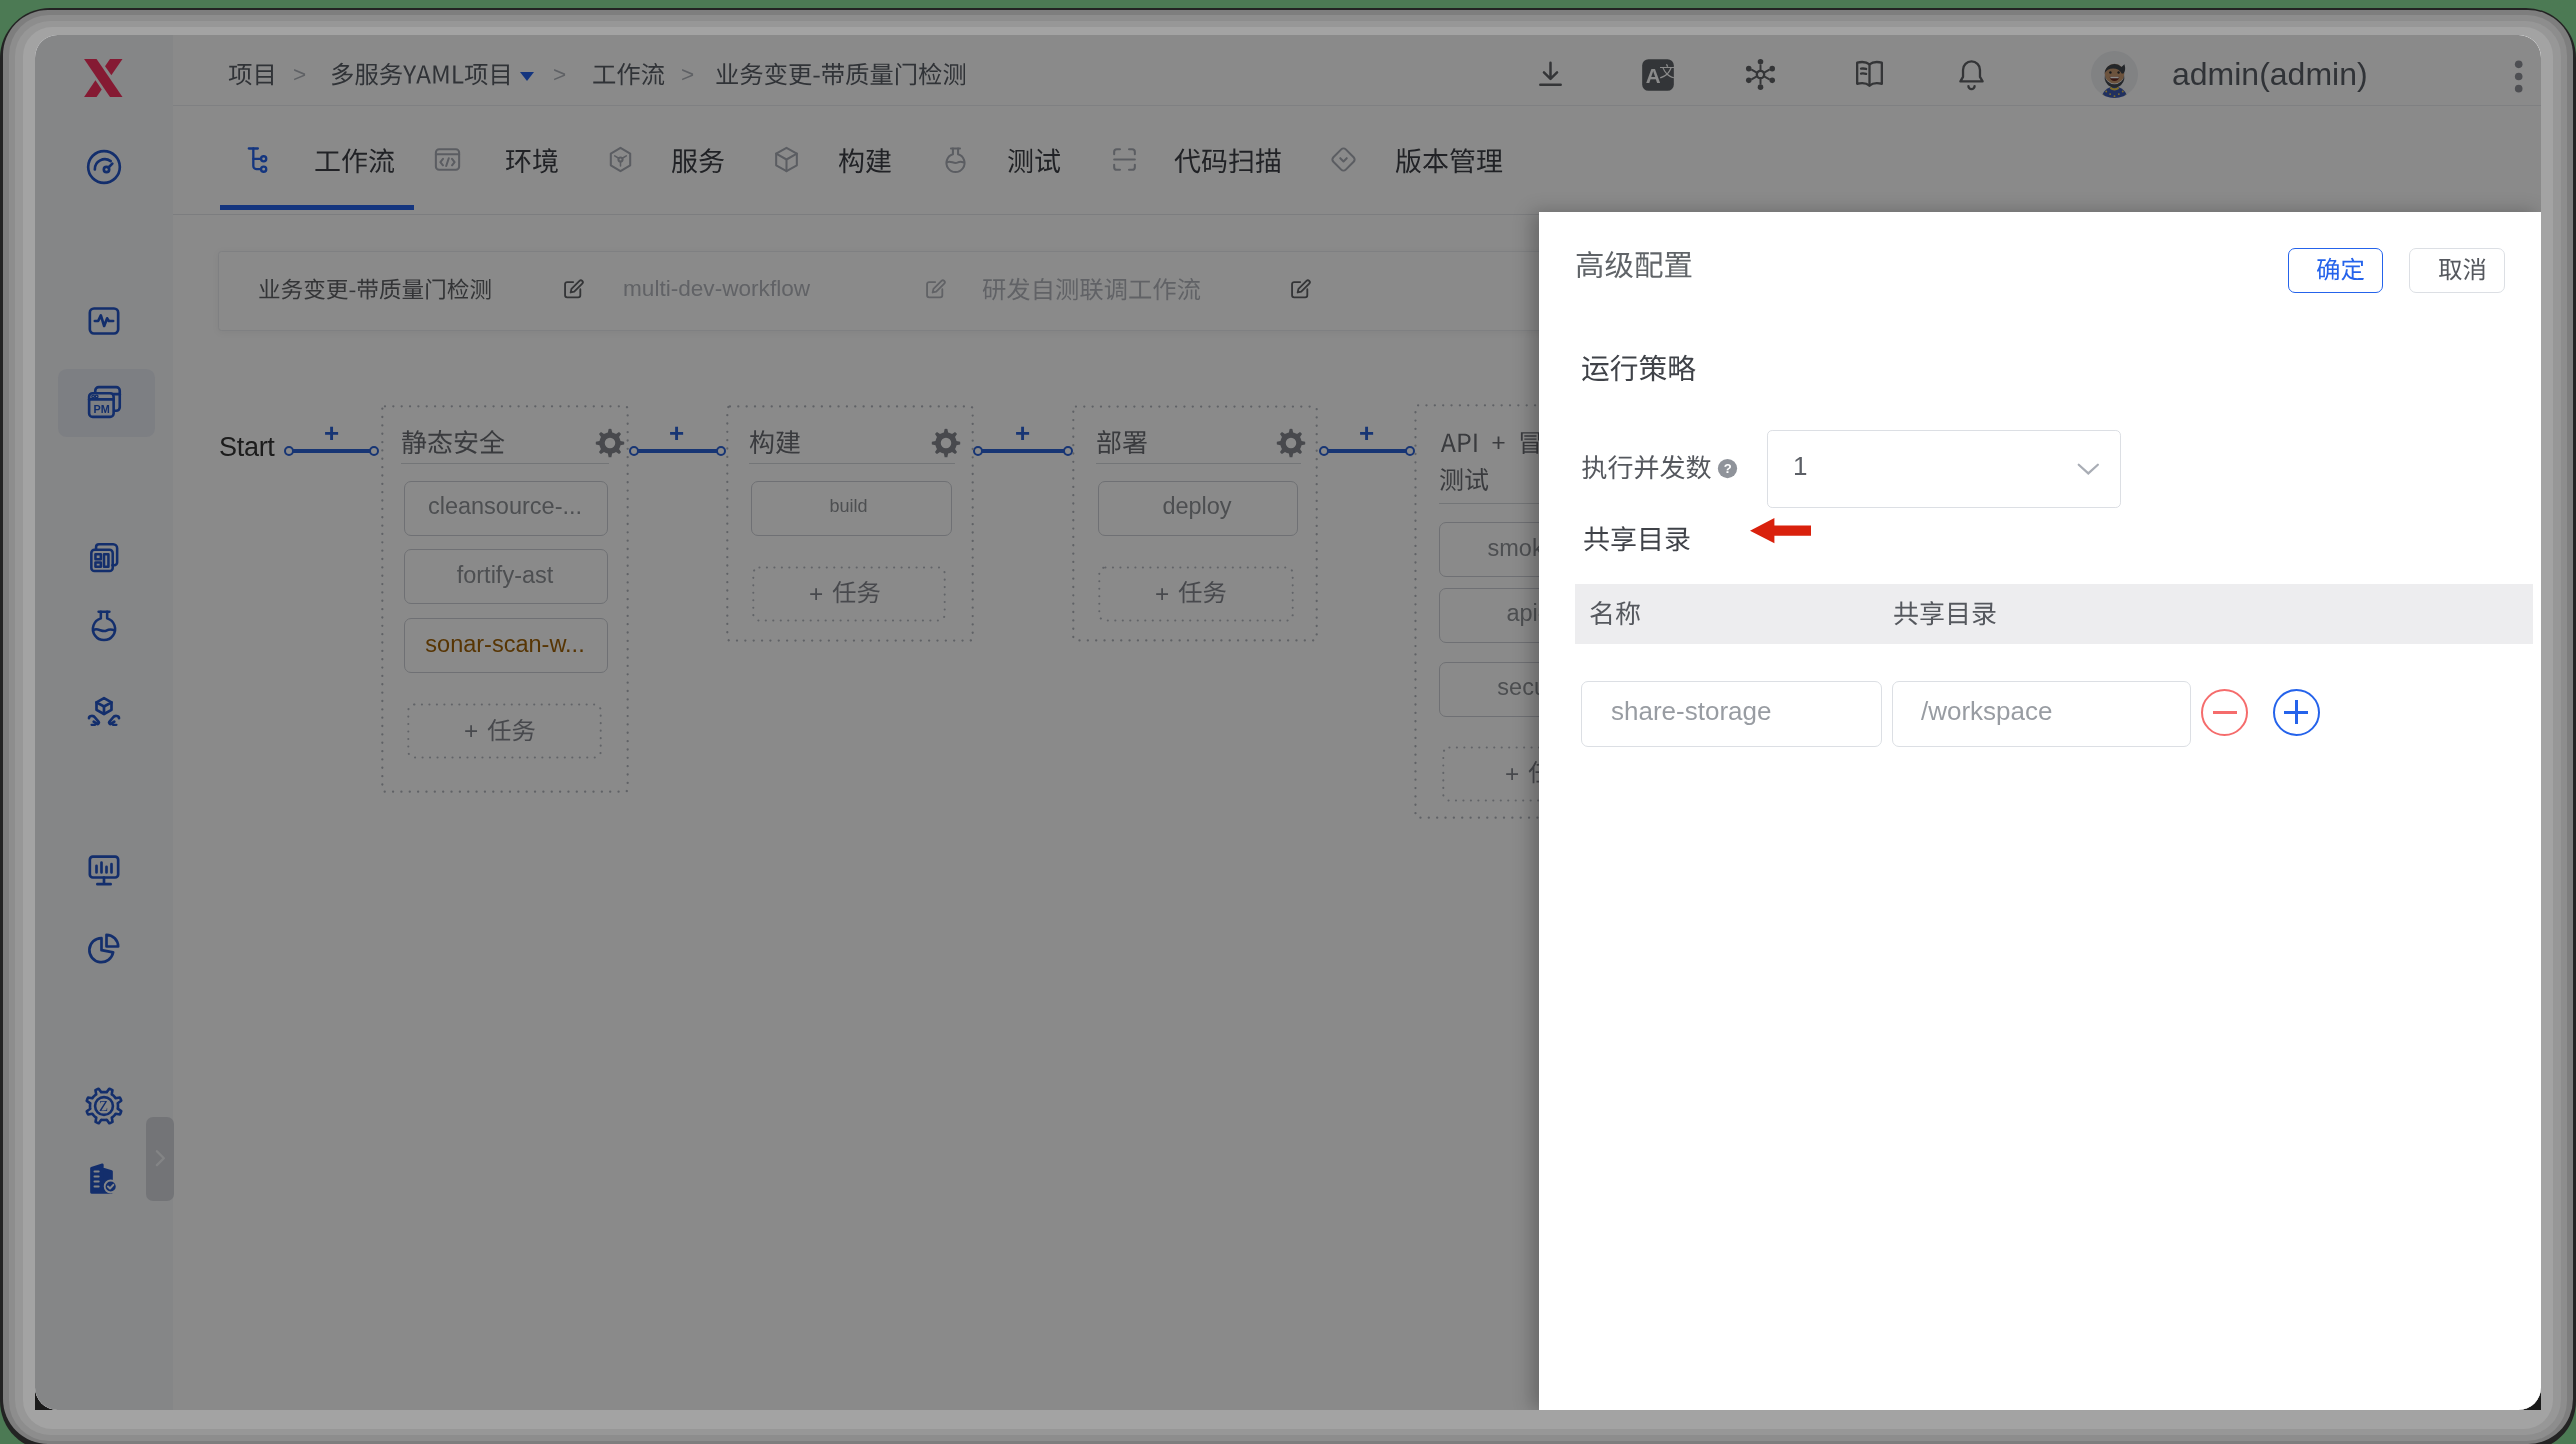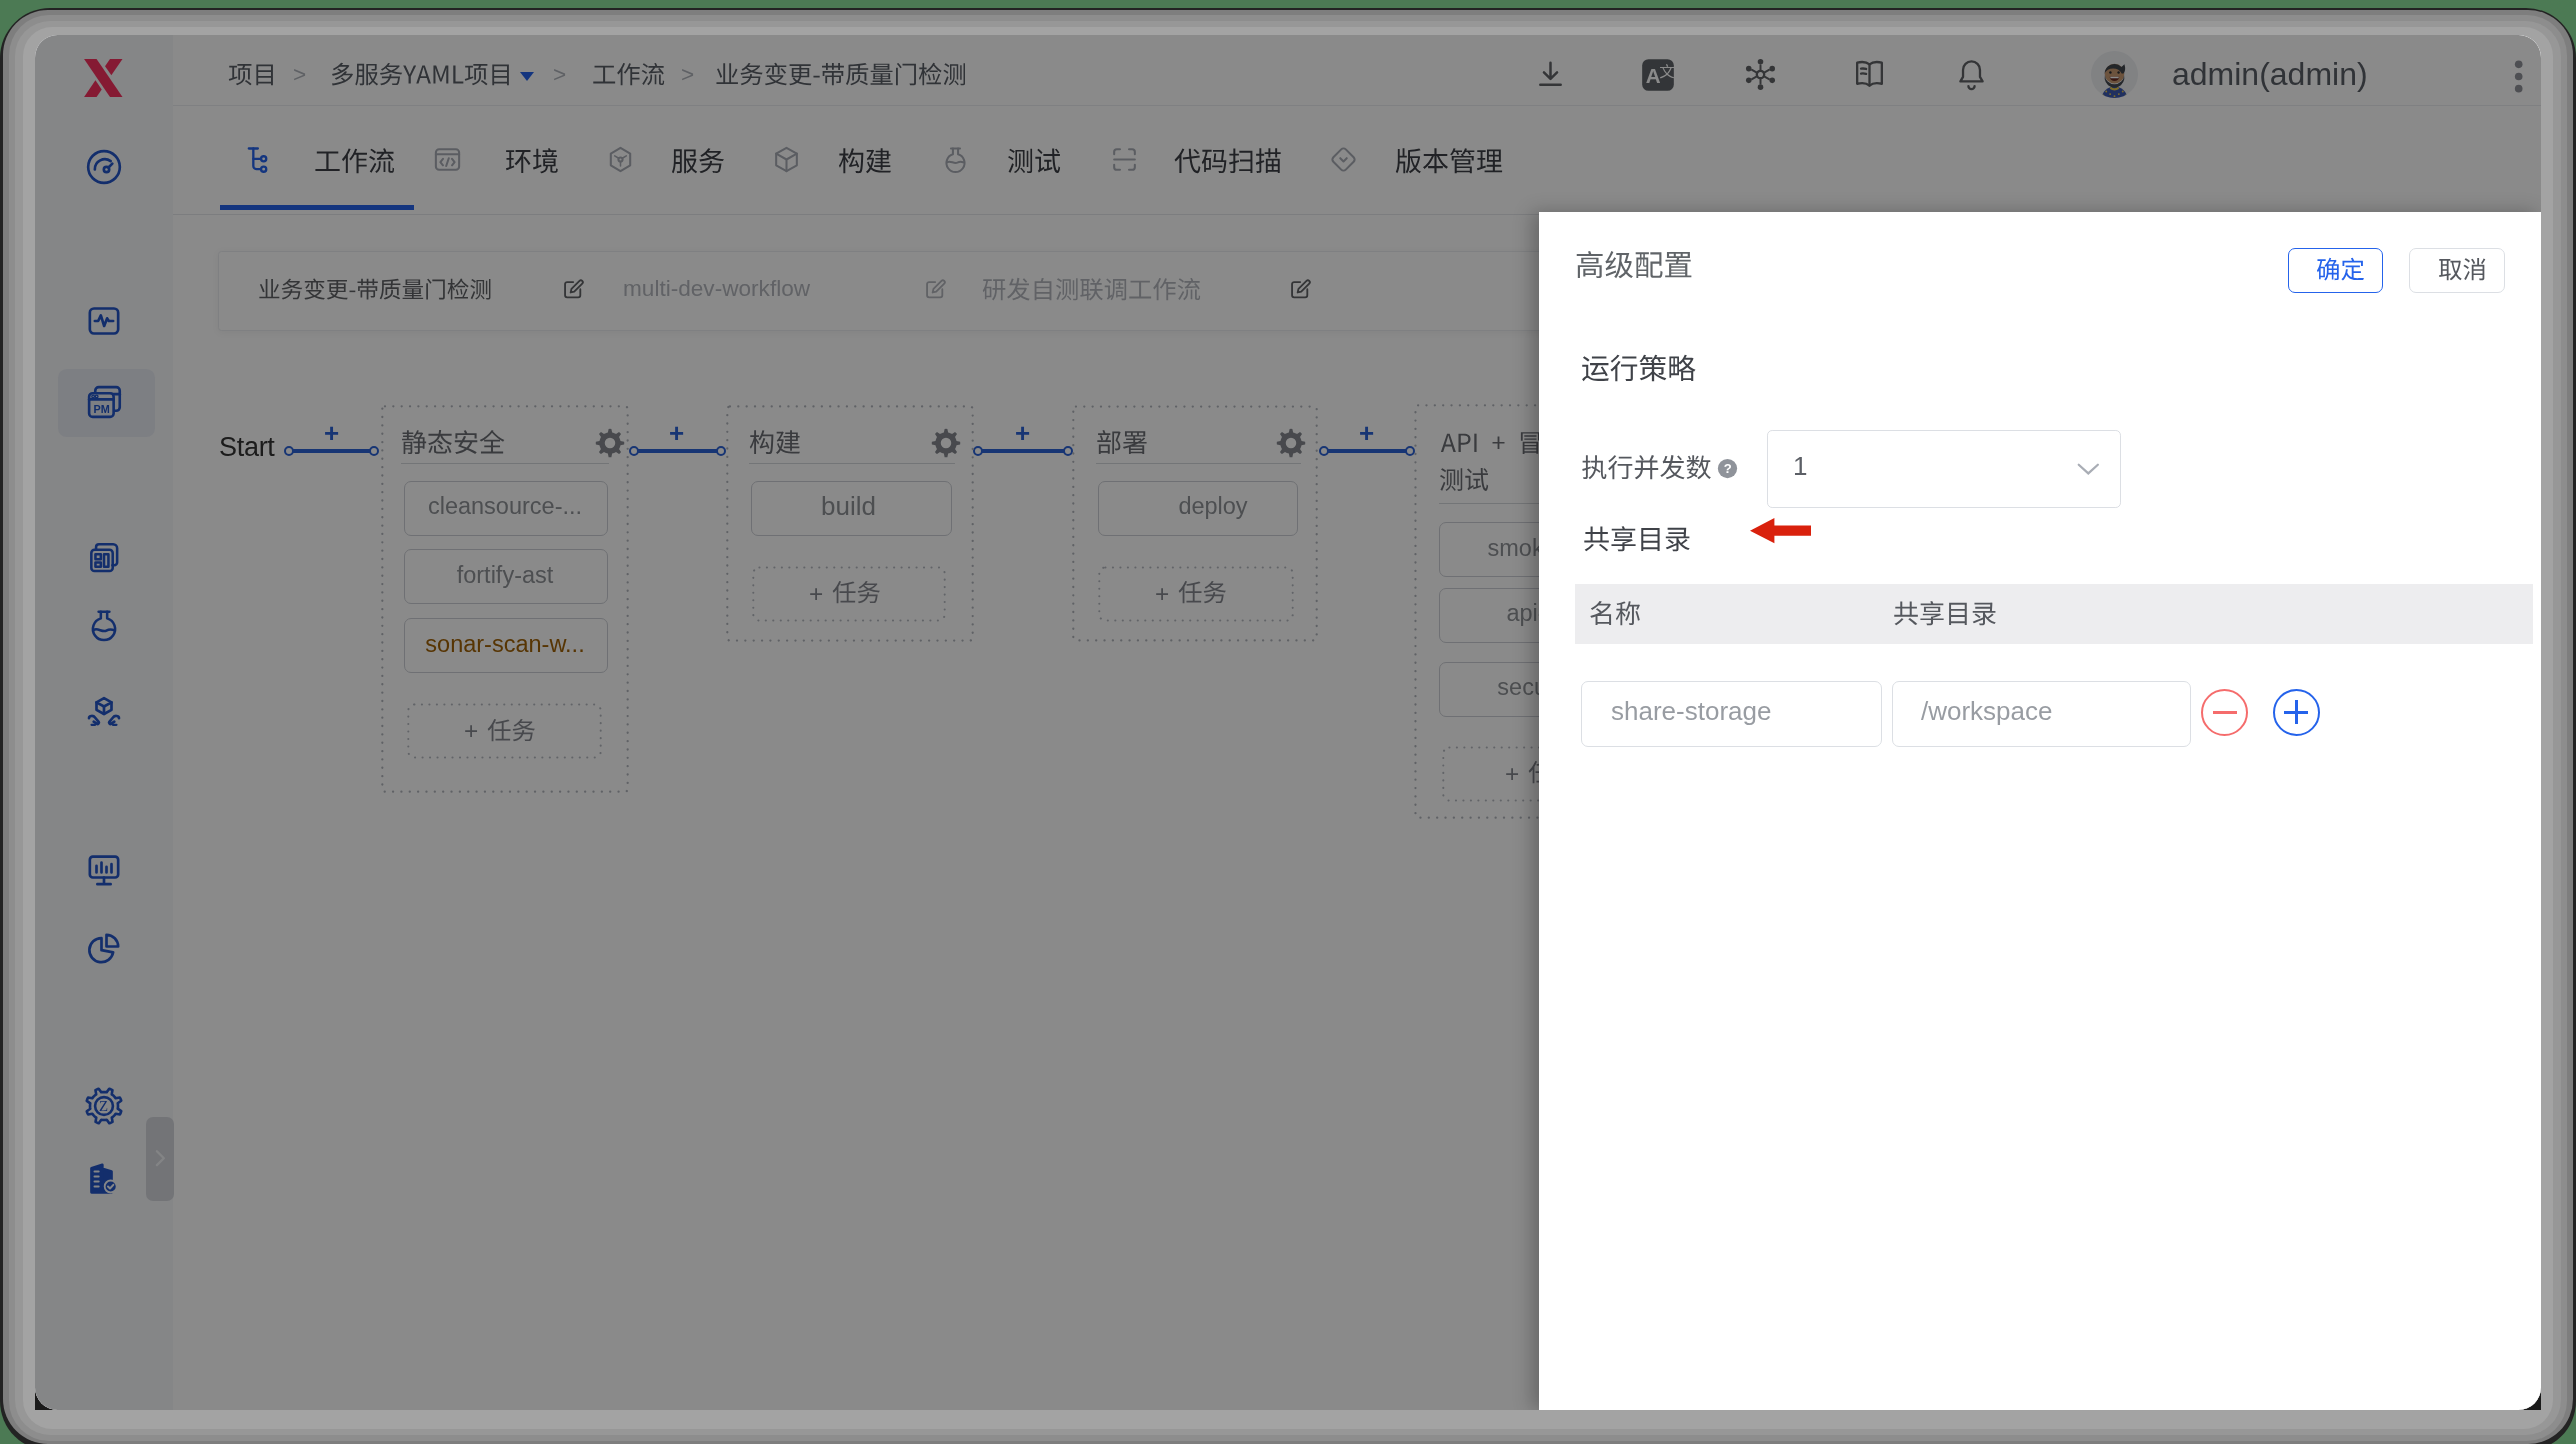--- a/index.html
+++ b/index.html
@@ -456,21 +456,21 @@
       <g fill="#6b6e74" transform="translate(0,30.0) scale(0.03,-0.03)">
         <use href="#u6784" x="0"></use>
         <use href="#u5efa" x="1000"></use>
       </g>
     </svg>
     <svg style="position:absolute;left:896px;top:393px" width="30" height="30" viewBox="0 0 24 24" fill="none" stroke="#2356c8" stroke-width="0" stroke-linecap="round" stroke-linejoin="round">
       <path d="M23.4 12.0 L23.3 13.1 L20.4 13.7 L20.2 14.5 L19.9 15.3 L19.6 16.1 L19.2 16.8 L20.8 19.2 L20.1 20.1 L19.2 20.8 L16.8 19.2 L16.1 19.6 L15.3 19.9 L14.5 20.2 L13.7 20.4 L13.1 23.3 L12.0 23.4 L10.9 23.3 L10.3 20.4 L9.5 20.2 L8.7 19.9 L7.9 19.6 L7.2 19.2 L4.8 20.8 L3.9 20.1 L3.2 19.2 L4.8 16.8 L4.4 16.1 L4.1 15.3 L3.8 14.5 L3.6 13.7 L0.7 13.1 L0.6 12.0 L0.7 10.9 L3.6 10.3 L3.8 9.5 L4.1 8.7 L4.4 7.9 L4.8 7.2 L3.2 4.8 L3.9 3.9 L4.8 3.2 L7.2 4.8 L7.9 4.4 L8.7 4.1 L9.5 3.8 L10.3 3.6 L10.9 0.7 L12.0 0.6 L13.1 0.7 L13.7 3.6 L14.5 3.8 L15.3 4.1 L16.1 4.4 L16.8 4.8 L19.2 3.2 L20.1 3.9 L20.8 4.8 L19.2 7.2 L19.6 7.9 L19.9 8.7 L20.2 9.5 L20.4 10.3 L23.3 10.9Z M16.2 12 A4.2 4.2 0 1 0 7.8 12 A4.2 4.2 0 1 0 16.2 12Z" fill="#85888f" fill-rule="evenodd" stroke="none"></path>
     </svg>
     <div style="position:absolute;left:714px;top:428px;width:206px;height:1.3px;background:#d5d8dd;"></div>
     <div style="position:absolute;left:716px;top:446px;width:199px;height:53px;border:1.3px solid #cdd0d6;border-radius:7px;"></div>
-    <div style="position:absolute;left:0px;top:454px;font-family:'Liberation Sans',sans-serif;font-size:26px;color:#8f9297;font-weight:400;letter-spacing:0px;line-height:35px;white-space:pre;left:716px;width:195px;text-align:center;">build</div>
+    <div style="position:absolute;left:0px;top:454px;font-family:'Liberation Sans',sans-serif;font-size:18px;color:#8f9297;font-weight:400;letter-spacing:0px;line-height:35px;white-space:pre;left:716px;width:195px;text-align:center;">build</div>
     <svg style="position:absolute;left:717px;top:531px" width="194" height="56" viewBox="0 0 223 64">
       <rect x="1.5" y="1.5" width="220" height="61" rx="7" fill="none" stroke="#b6bac1" stroke-width="2.4" stroke-dasharray="0.1 8.5" stroke-linecap="round"></rect>
     </svg>
     <div style="position:absolute;left:774px;top:540px;font-family:'Liberation Sans',sans-serif;font-size:24.4px;color:#85888f;font-weight:400;letter-spacing:0px;line-height:37px;white-space:pre;">+</div>
     <svg style="position:absolute;left:797px;top:542px;overflow:visible;" width="49" height="30.5" viewBox="0 0 56 35">
       <g fill="#85888f" transform="translate(0,28.0) scale(0.028,-0.028)">
         <use href="#u4efb" x="0"></use>
         <use href="#u52a1" x="1000"></use>
       </g>
     </svg>
@@ -481,21 +481,21 @@
       <g fill="#6b6e74" transform="translate(0,30.0) scale(0.03,-0.03)">
         <use href="#u90e8" x="0"></use>
         <use href="#u7f72" x="1000"></use>
       </g>
     </svg>
     <svg style="position:absolute;left:1241px;top:393px" width="30" height="30" viewBox="0 0 24 24" fill="none" stroke="#2356c8" stroke-width="0" stroke-linecap="round" stroke-linejoin="round">
       <path d="M23.4 12.0 L23.3 13.1 L20.4 13.7 L20.2 14.5 L19.9 15.3 L19.6 16.1 L19.2 16.8 L20.8 19.2 L20.1 20.1 L19.2 20.8 L16.8 19.2 L16.1 19.6 L15.3 19.9 L14.5 20.2 L13.7 20.4 L13.1 23.3 L12.0 23.4 L10.9 23.3 L10.3 20.4 L9.5 20.2 L8.7 19.9 L7.9 19.6 L7.2 19.2 L4.8 20.8 L3.9 20.1 L3.2 19.2 L4.8 16.8 L4.4 16.1 L4.1 15.3 L3.8 14.5 L3.6 13.7 L0.7 13.1 L0.6 12.0 L0.7 10.9 L3.6 10.3 L3.8 9.5 L4.1 8.7 L4.4 7.9 L4.8 7.2 L3.2 4.8 L3.9 3.9 L4.8 3.2 L7.2 4.8 L7.9 4.4 L8.7 4.1 L9.5 3.8 L10.3 3.6 L10.9 0.7 L12.0 0.6 L13.1 0.7 L13.7 3.6 L14.5 3.8 L15.3 4.1 L16.1 4.4 L16.8 4.8 L19.2 3.2 L20.1 3.9 L20.8 4.8 L19.2 7.2 L19.6 7.9 L19.9 8.7 L20.2 9.5 L20.4 10.3 L23.3 10.9Z M16.2 12 A4.2 4.2 0 1 0 7.8 12 A4.2 4.2 0 1 0 16.2 12Z" fill="#85888f" fill-rule="evenodd" stroke="none"></path>
     </svg>
     <div style="position:absolute;left:1061px;top:428px;width:205px;height:1.3px;background:#d5d8dd;"></div>
     <div style="position:absolute;left:1063px;top:446px;width:198px;height:53px;border:1.3px solid #cdd0d6;border-radius:7px;"></div>
-    <div style="position:absolute;left:0px;top:454px;font-family:'Liberation Sans',sans-serif;font-size:23.5px;color:#8f9297;font-weight:400;letter-spacing:0px;line-height:35px;white-space:pre;left:1063px;width:198px;text-align:center;padding-left:16px;">deploy</div>
+    <div style="position:absolute;left:0px;top:454px;font-family:'Liberation Sans',sans-serif;font-size:23.5px;color:#8f9297;font-weight:400;letter-spacing:0px;line-height:35px;white-space:pre;left:1063px;width:198px;text-align:center;">deploy</div>
     <svg style="position:absolute;left:1063px;top:531px" width="196" height="56" viewBox="0 0 225 64">
       <rect x="1.5" y="1.5" width="222" height="61" rx="7" fill="none" stroke="#b6bac1" stroke-width="2.4" stroke-dasharray="0.1 8.5" stroke-linecap="round"></rect>
     </svg>
     <div style="position:absolute;left:1120px;top:540px;font-family:'Liberation Sans',sans-serif;font-size:24.4px;color:#85888f;font-weight:400;letter-spacing:0px;line-height:37px;white-space:pre;">+</div>
     <svg style="position:absolute;left:1143px;top:542px;overflow:visible;" width="49" height="30.5" viewBox="0 0 56 35">
       <g fill="#85888f" transform="translate(0,28.0) scale(0.028,-0.028)">
         <use href="#u4efb" x="0"></use>
         <use href="#u52a1" x="1000"></use>
       </g>
     </svg>

